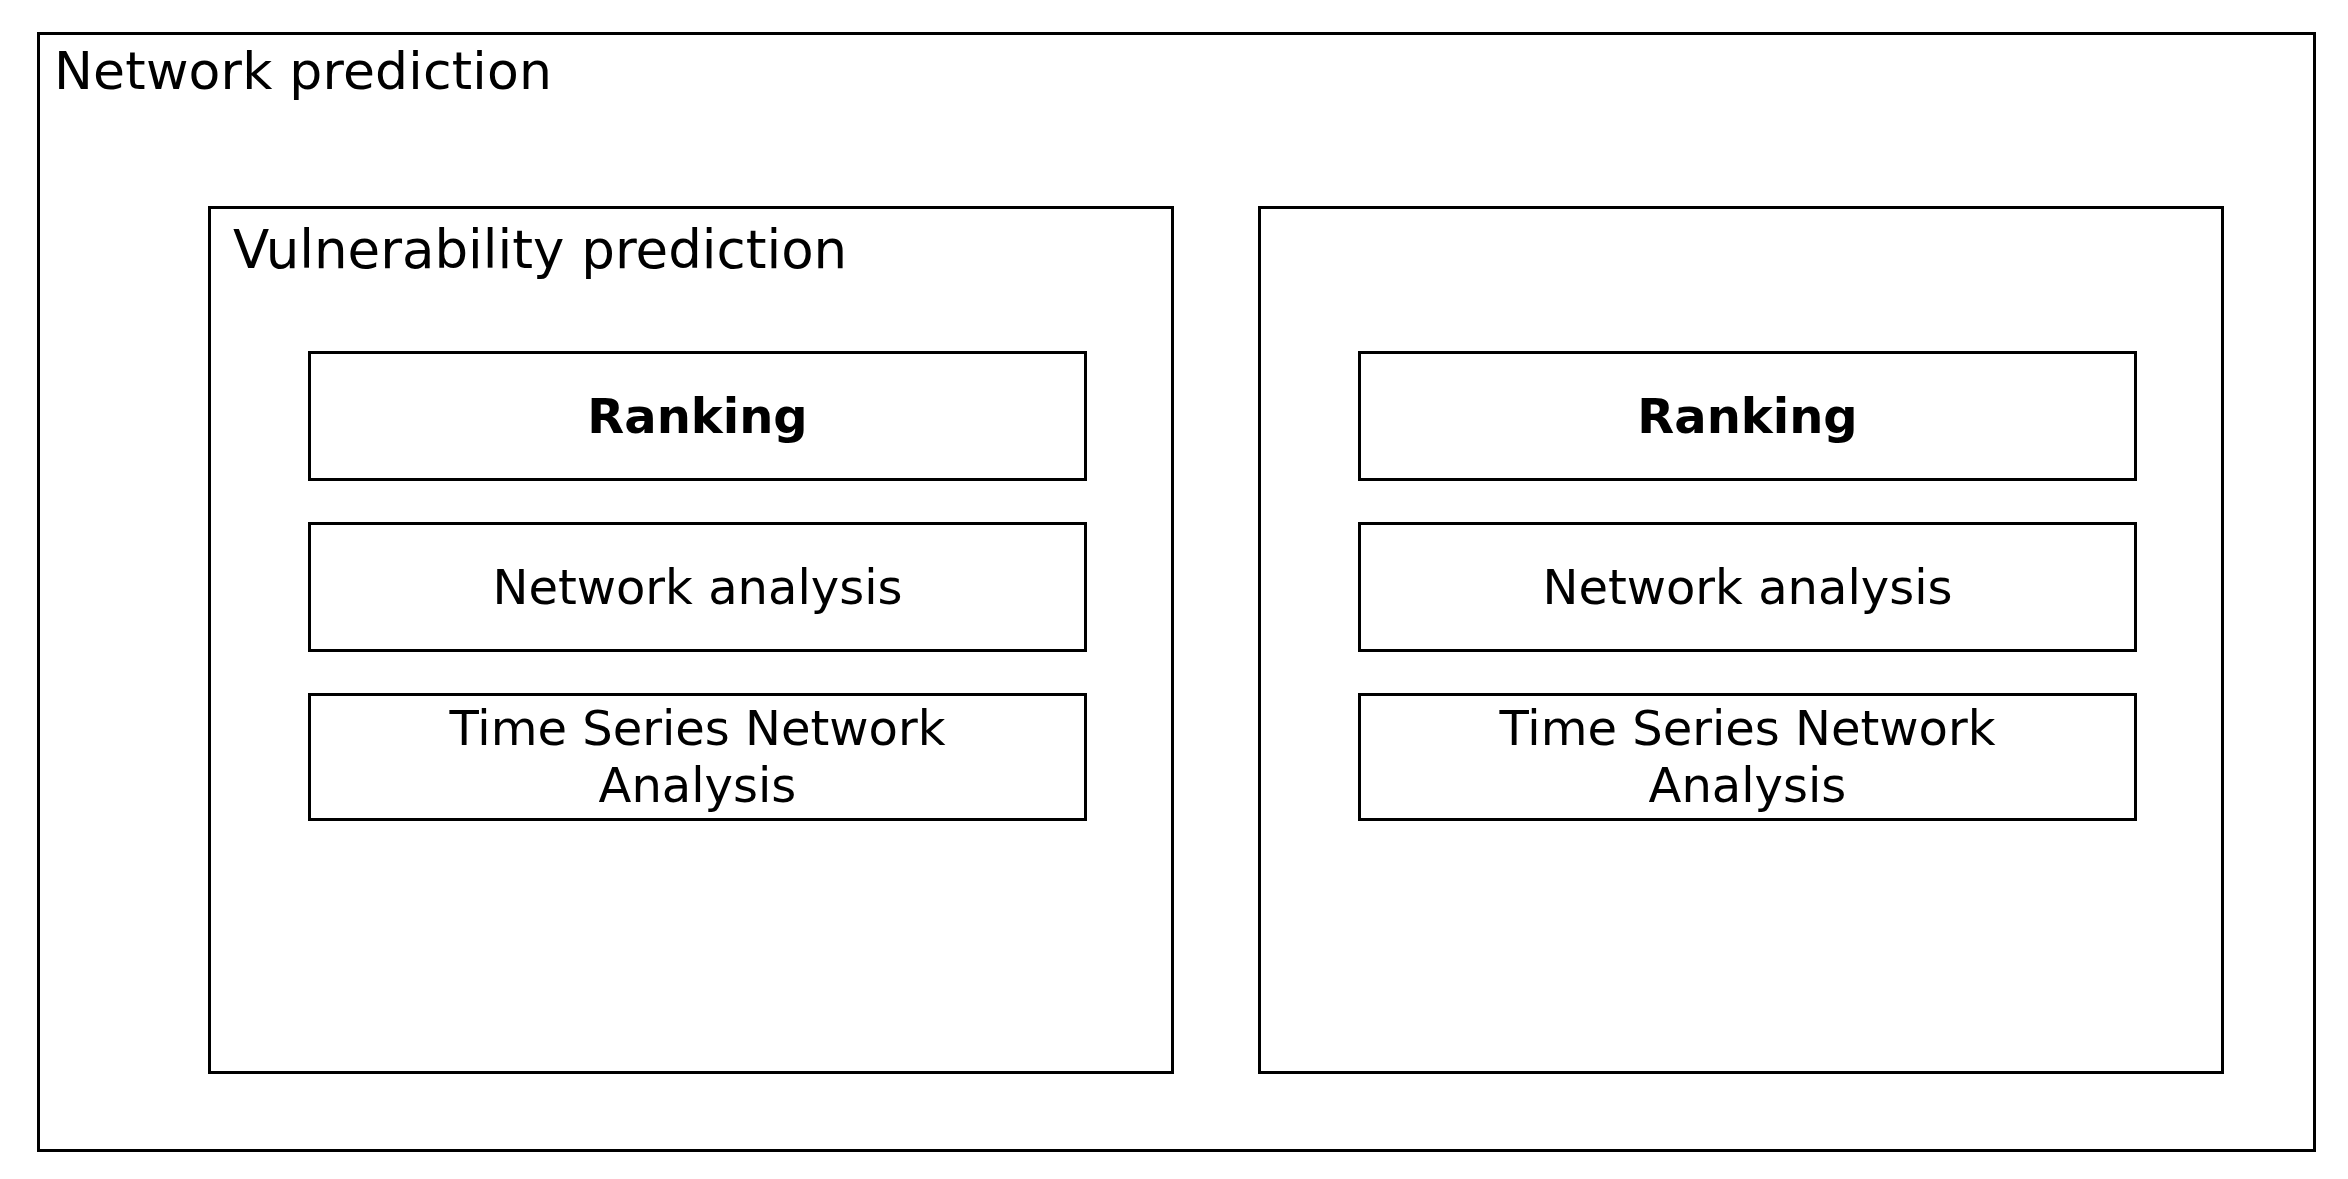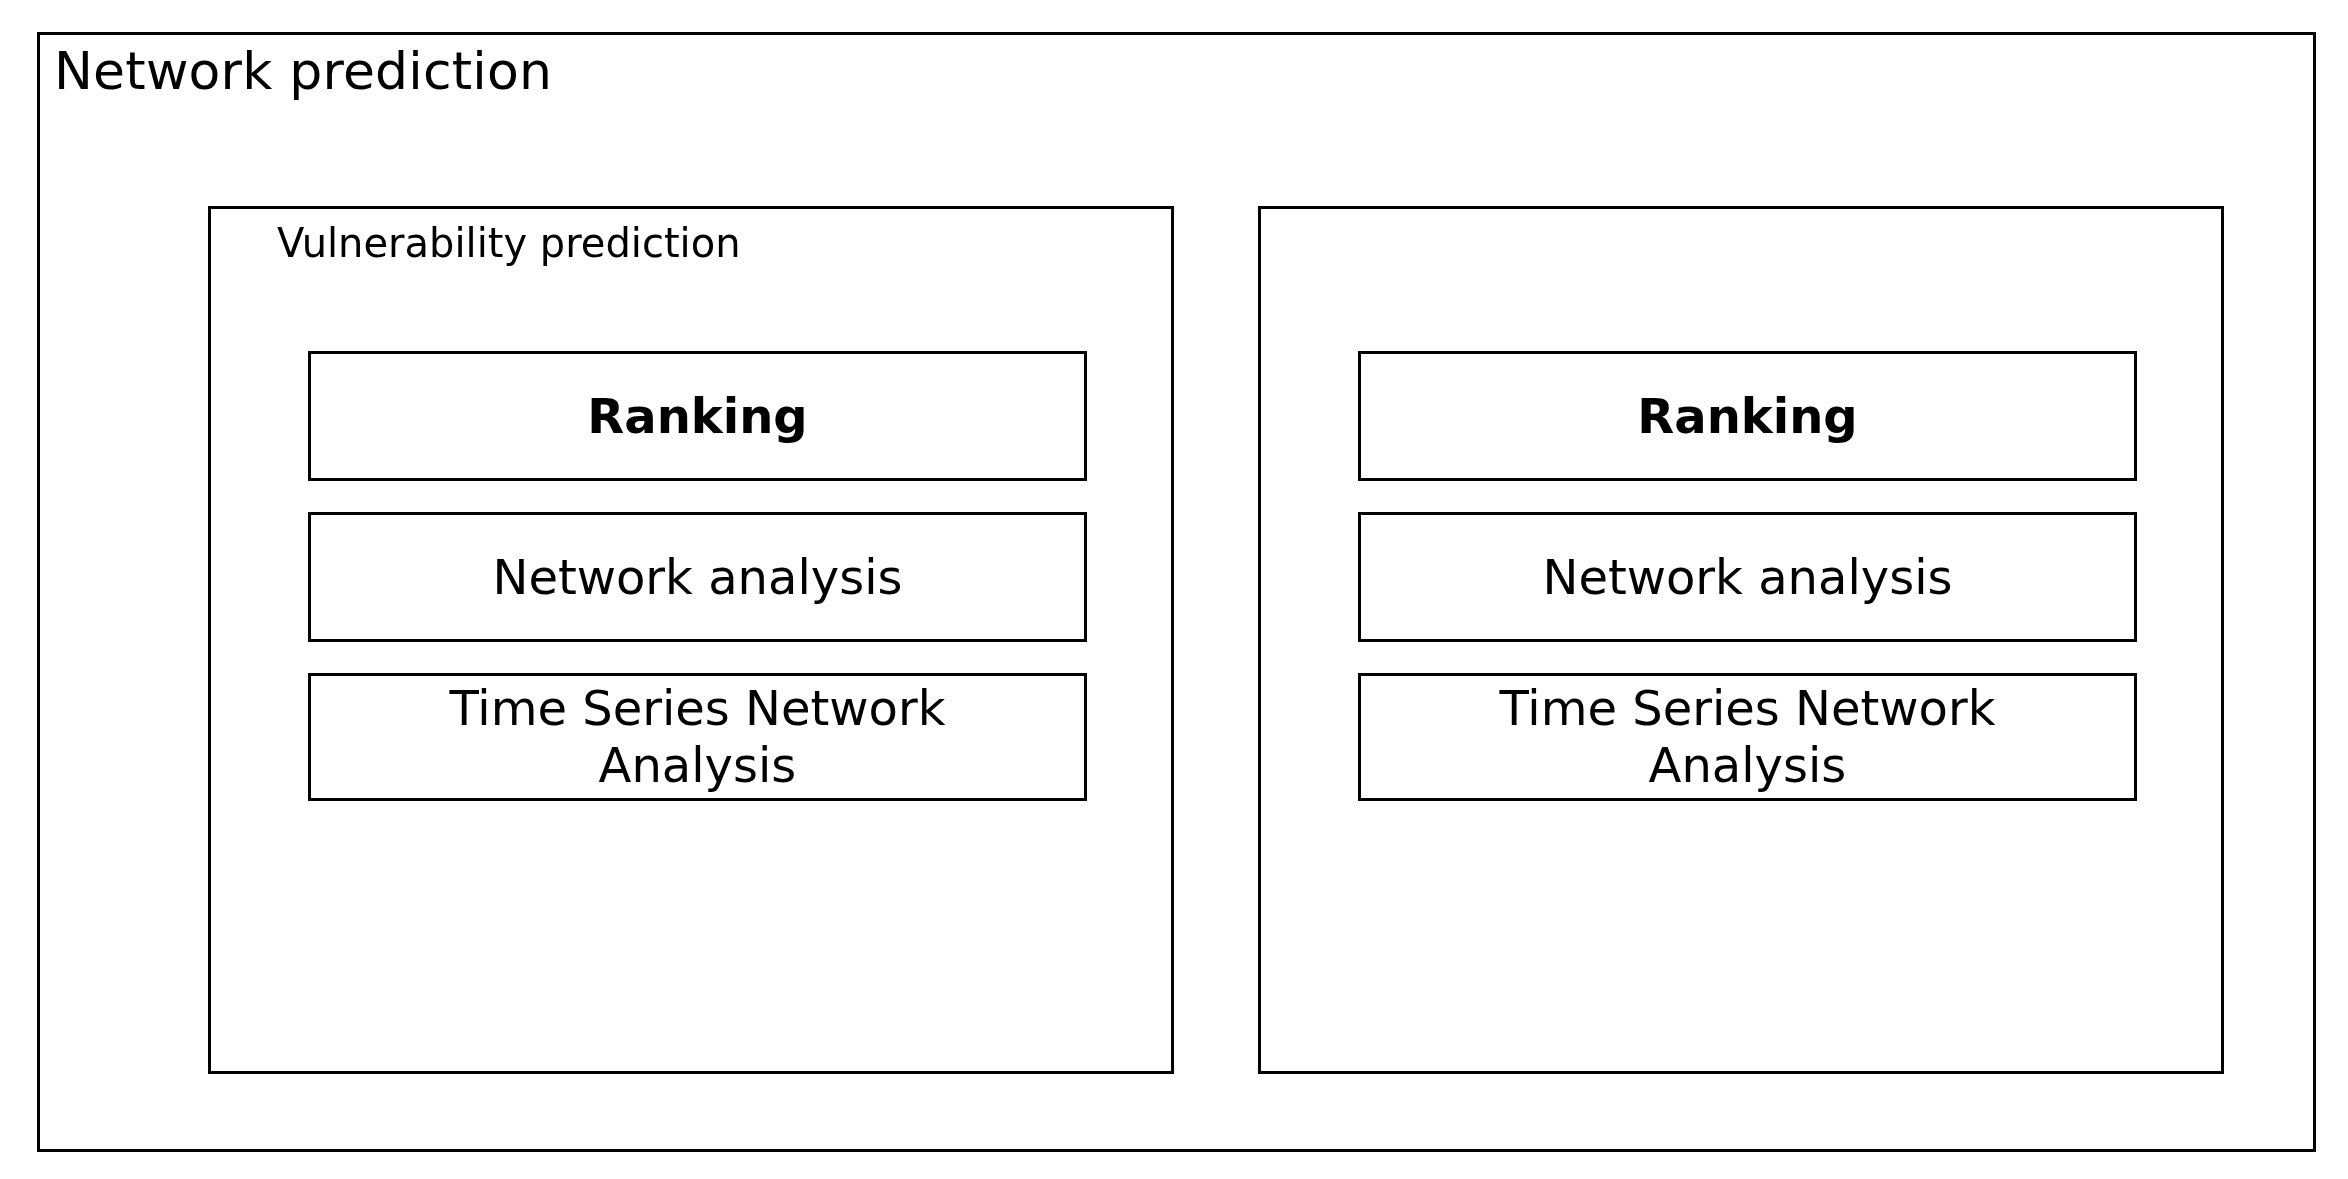--- a/index.html
+++ b/index.html
@@ -63,25 +63,24 @@
     border: 3px solid #000000;
     background: #ffffff;
   }
   .column-box.left  { left: 0px; }
   .column-box.right { left: 1050px; }
 
   .column-title {
     position: absolute;
     left: 22px;
     top: 12px;
-    font-size: 40px;
+    font-size: 53px;
     line-height: 1.1;
     font-weight: 400;
     white-space: nowrap;
-    margin-left: 44px;
   }
 
   
   .leaf-list {
     position: absolute;
     left: 97px;
     top: 142px;
     width: 779px;
   }
 
@@ -91,21 +90,21 @@
     width: 779px;
     border: 3px solid #000000;
     background: #ffffff;
     display: flex;
     align-items: center;
     justify-content: center;
     text-align: center;
     font-size: 48px;
     line-height: 1.18;
     font-weight: 400;
-    margin-bottom: 31px;
+    margin-bottom: 41px;
   }
   .leaf-box.h1 { height: 130px; }
   .leaf-box.h2 { height: 130px; }
   .leaf-box.h3 { height: 128px; margin-bottom: 16px; }
 
   .leaf-box.bold { font-weight: 700; }
 
   .leaf-label {
     display: block;
     padding: 0 10px;

